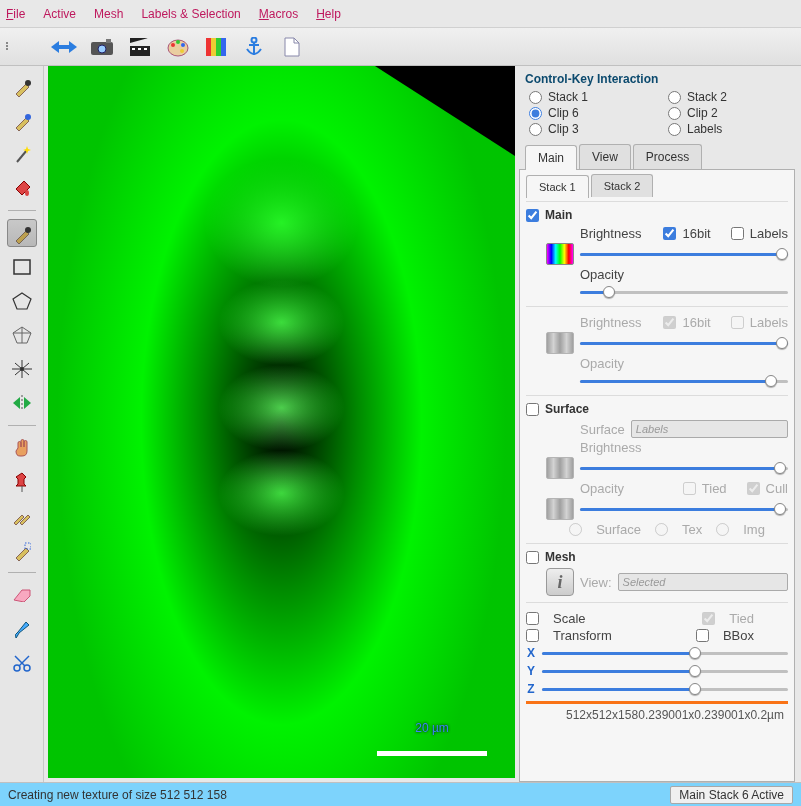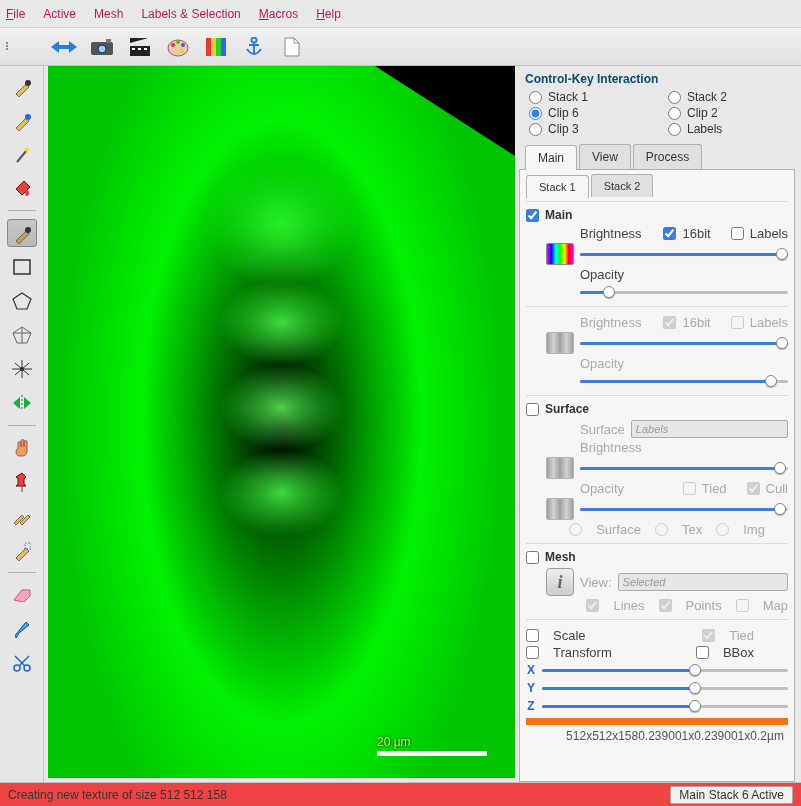--- a/index.html
+++ b/index.html
@@ -30,21 +30,21 @@
     position: absolute; inset: 0;
     background:
       radial-gradient(ellipse 60% 85% at 50% 50%, rgba(0,255,0,0.0) 0%, rgba(0,255,0,0.55) 28%, rgba(0,255,0,0.95) 50%, rgba(0,200,0,0.98) 80%) ,
       radial-gradient(ellipse 22% 12% at 50% 22%, rgba(120,255,120,0.85), transparent 75%),
       radial-gradient(ellipse 18% 8% at 50% 36%, rgba(110,255,110,0.8), transparent 75%),
       radial-gradient(ellipse 18% 8% at 50% 48%, rgba(100,255,100,0.8), transparent 75%),
       radial-gradient(ellipse 18% 8% at 50% 60%, rgba(100,255,100,0.8), transparent 75%),
       black;
   }
   .corner-cut { position: absolute; top: 0; right: 0; width: 0; height: 0; border-left: 140px solid transparent; border-top: 90px solid #000; }
-  .scalebar { position: absolute; right: 28px; bottom: 22px; display: flex; flex-direction: column; align-items: flex-start; gap: 2px; color: #bef264; font-size: 13px; text-shadow: 0 0 3px #000; }
+  .scalebar { position: absolute; right: 28px; bottom: 22px; display: flex; flex-direction: column; align-items: center; gap: 16px; color: #3b82f6; font-size: 13px; text-shadow: 0 0 3px #000; }
   .scalebar span:last-child { display: block; width: 110px; height: 5px; background: #fff; }
   
   
   .rpanel { width: 282px; padding: 6px 6px 0 0; display: flex; flex-direction: column; }
   .rpanel-title { font-weight: bold; color: #0c4a6e; margin-bottom: 4px; padding-left: 6px; }
   .radiogrid { display: grid; grid-template-columns: 1fr 1fr; gap: 2px 12px; padding-left: 10px; margin-bottom: 8px; }
   .radio { display: flex; align-items: center; gap: 6px; color: #333; }
   .radio input { margin: 0; }
   
   .tabs { display: flex; border-bottom: 1px solid #b0b0b0; padding-left: 6px; }
@@ -64,25 +64,25 @@
   .spacer { flex: 1; }
   .swatch { width: 28px; height: 22px; border: 1px solid #888; background: linear-gradient(90deg,#f0f,#00f,#0ff,#0f0,#ff0,#f00,#f0f); border-radius: 2px; }
   .swatch.grey { background: linear-gradient(90deg,#666,#bbb,#666,#bbb,#666); filter: grayscale(1) opacity(0.6); }
   .slider { flex: 1; height: 16px; position: relative; }
   .track { position: absolute; top: 7px; left: 0; right: 0; height: 3px; background: #c0c0c0; border-radius: 2px; }
   .fill { position: absolute; top: 7px; left: 0; height: 3px; background: #3c7dde; border-radius: 2px; }
   .thumb { position: absolute; top: 2px; width: 12px; height: 12px; background: #fff; border: 1px solid #888; border-radius: 50%; box-shadow: 0 1px 1px rgba(0,0,0,0.3); }
   .cbx { width: 13px; height: 13px; }
   .sel { flex: 1; height: 18px; border: 1px solid #aaa; background: #e6e6e6; color: #999; padding: 0 4px; border-radius: 2px; font-style: italic; font-size: 11px; line-height: 16px; }
   .axis { width: 10px; color: #26c; font-weight: bold; text-align: center; }
-  .foot { display: flex; justify-content: center; padding: 4px 4px 2px 40px; color: #555; font-size: 11px; border-top: 7px solid #f97316; margin-top: 4px; }
+  .foot { display: flex; justify-content: space-between; padding: 4px 4px 2px 40px; color: #555; font-size: 11px; border-top: 3px solid #f97316; margin-top: 4px; }
   .info-circ { width: 28px; height: 28px; border: 1px solid #999; border-radius: 4px; background: linear-gradient(#eee,#ccc); display: flex; align-items: center; justify-content: center; color: #666; font-family: serif; font-style: italic; font-weight: bold; font-size: 18px; }
   
   
-  .statusbar { height: 24px; display: flex; align-items: center; justify-content: space-between; padding: 0 8px; background: #ef4444; border-top: 1px solid #c0c0c0; color: #333; }
+  .statusbar { height: 24px; display: flex; align-items: center; justify-content: space-between; padding: 0 8px; background: #7dd3fc; border-top: 1px solid #c0c0c0; color: #333; }
   .status-pill { border: 1px solid #a8a8a8; padding: 1px 8px; background: #f0f0f0; border-radius: 2px; }
 
   input[type=checkbox], input[type=radio] { accent-color: #3c7dde; }
   svg { display: block; }
 </style>
 </head>
 <body>
 
 <div class="menubar">
   <span class="menuitem"><span class="mn">F</span><span></span>ile</span>
@@ -435,29 +435,20 @@
       <div class="section">
         <div class="sec-head">
             <input type="checkbox" class="cbx" style="">
             <span>Mesh</span>
           </div>
         <div class="row dim">
           <div class="info-circ">i</div>
           <span class="label-sm">View:</span>
           <div class="sel">Selected</div>
         </div>
-        <div class="row dim" style="gap:14px;">
-          <span style="width:28px"></span>
-          <input type="checkbox" class="cbx" checked="" disabled="" style="">
-            <span class="label-sm">Lines</span>
-          <input type="checkbox" class="cbx" checked="" disabled="" style="">
-            <span class="label-sm">Points</span>
-          <input type="checkbox" class="cbx" disabled="" style="">
-            <span class="label-sm">Map</span>
-        </div>
       </div>
 
       <div class="section">
         <div class="row" style="margin-left:0; gap:14px;">
           <input type="checkbox" class="cbx" style="">
             <span class="label-sm">Scale</span>
           <div class="spacer"></div>
           <input type="checkbox" class="cbx" checked="" disabled="" style="">
             <span class="label-sm" style="color:#aaa">Tied</span>
           <span style="width:20px"></span>

